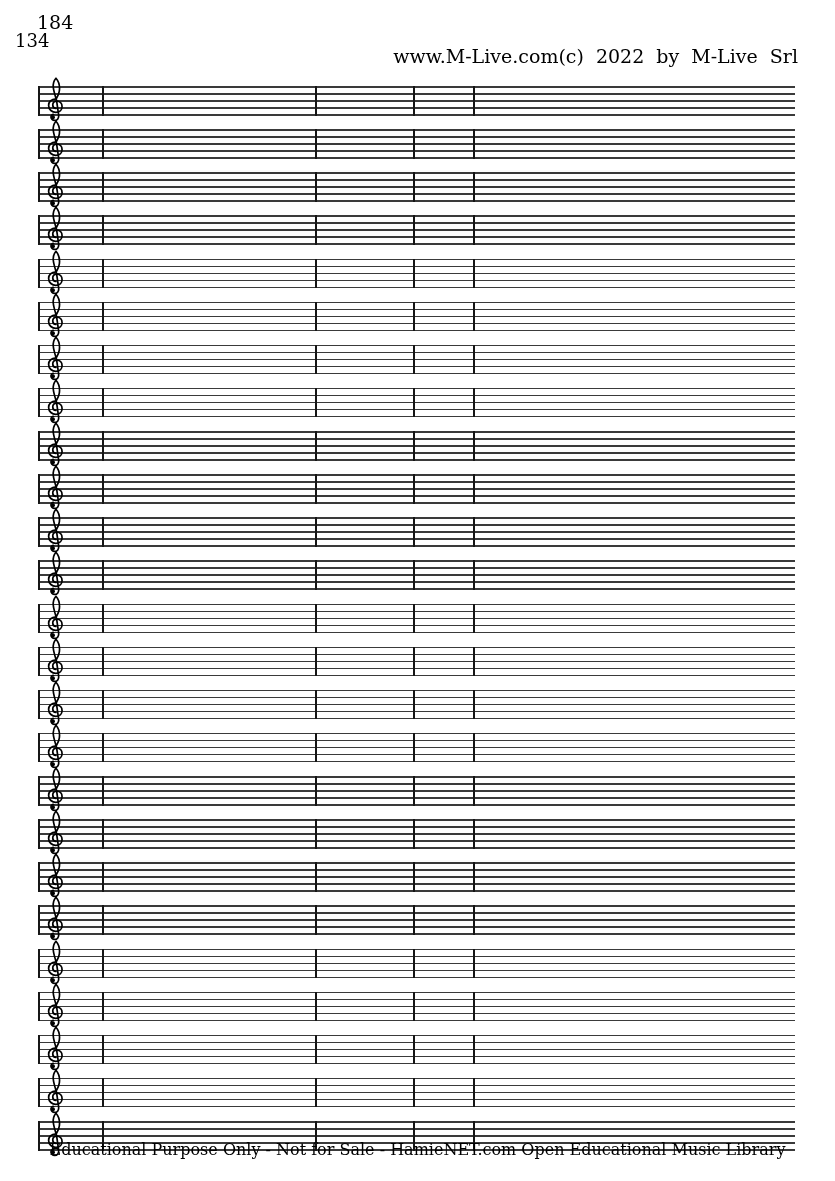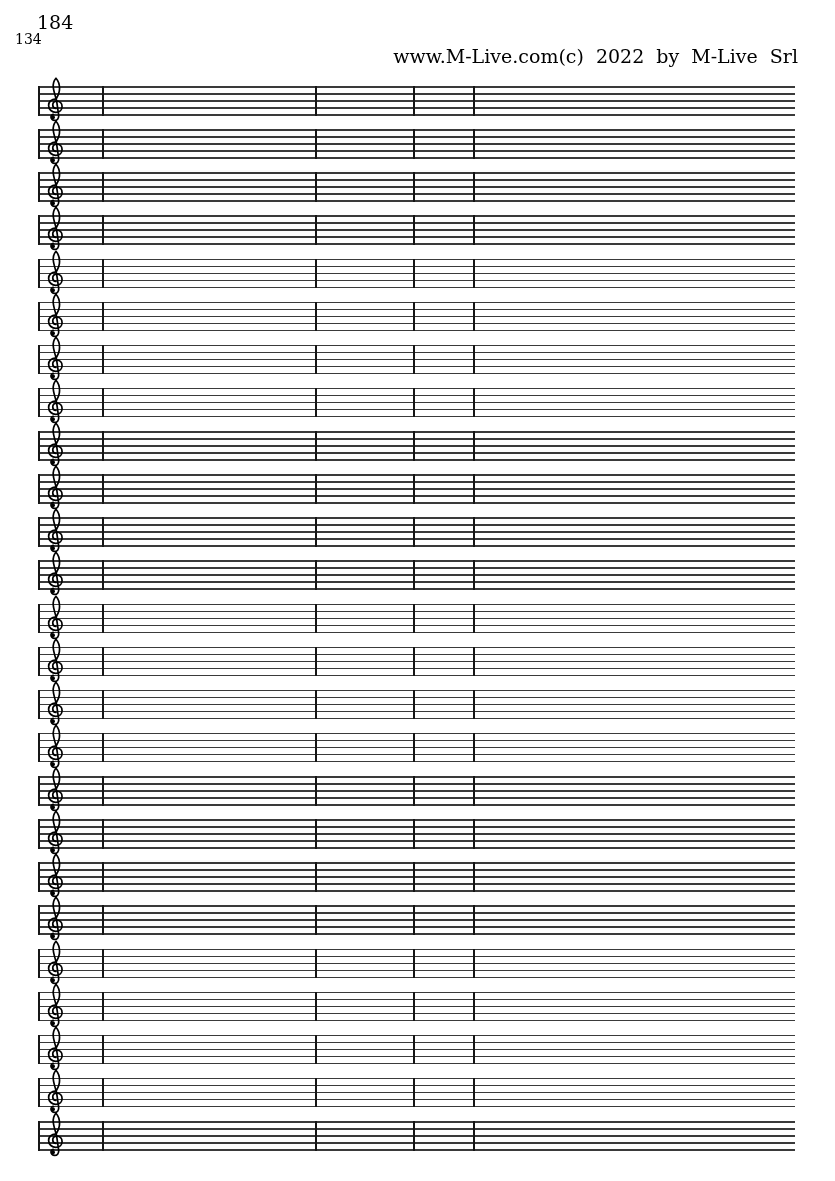--- a/index.html
+++ b/index.html
@@ -16,21 +16,21 @@
     position: absolute;
     left: 37px;
     top: 13px;
     font-size: 19px;
     line-height: 1;
   }
   .num-side {
     position: absolute;
     left: 15px;
     top: 32px;
-    font-size: 14px;
+    font-size: 18px;
     line-height: 1;
   }
   .title {
     position: absolute;
     left: 41px;
     top: 45px;
     font-size: 20px;
     line-height: 1;
     word-spacing: 7px;
     white-space: nowrap;
@@ -857,13 +857,14 @@
              C 11.0 9.5 9.8 13 10.2 17
              C 10.6 21.5 12.2 26 13.8 31.5
              L 16.2 48
              C 16.7 51.5 14.6 54 11.8 54
              C 9.3 54 7.6 52.3 7.6 50.3
              C 7.6 48.4 9.0 47.2 10.6 47.4"></path>
     <circle cx="9.9" cy="50.4" r="2.2" fill="#000000" stroke="none"></circle>
   </svg>
       </div>
     </div>
+  <div class="footer">Educational Purpose Only - Not for Sale - HamieNET.com Open Educational Music Library</div>
 </div>
 
 </body></html>

